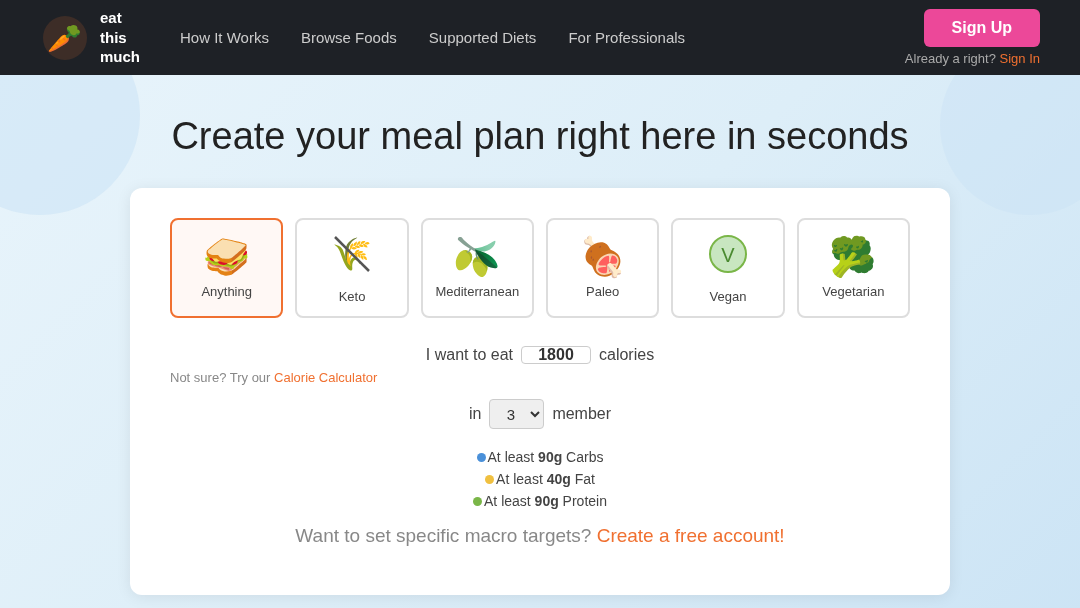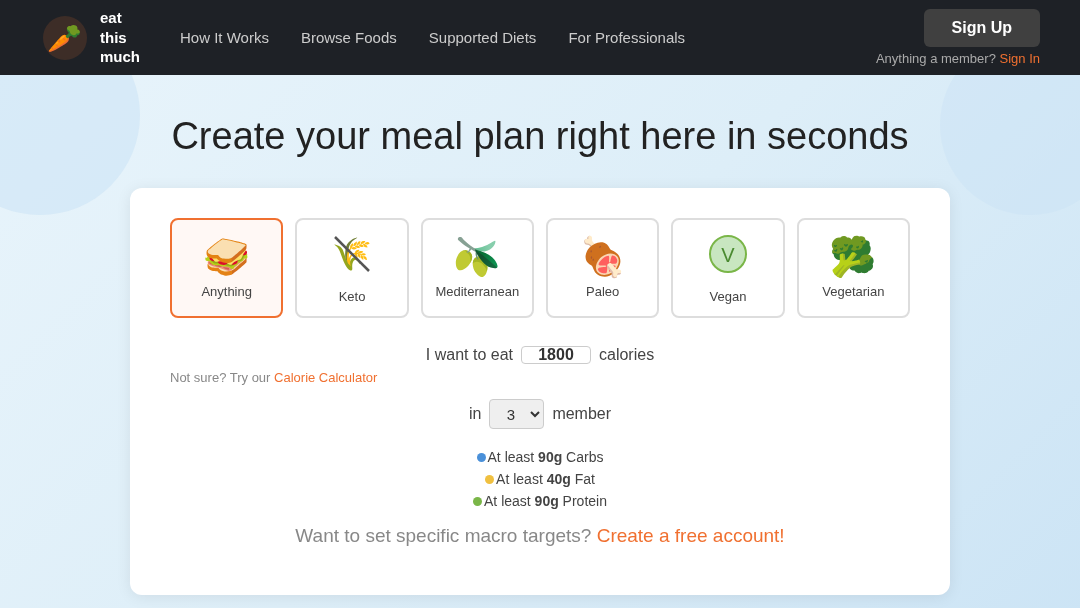--- a/index.html
+++ b/index.html
@@ -41,21 +41,21 @@
       font-size: 15px;
       font-weight: 500;
     }
     .nav-right {
       display: flex;
       flex-direction: column;
       align-items: flex-end;
       gap: 4px;
     }
     .signup-btn {
-      background: #404040;
+      background: #ec4899;
       color: white;
       border: none;
       border-radius: 6px;
       padding: 10px 28px;
       font-size: 16px;
       font-weight: 600;
       cursor: pointer;
     }
     .signin-text {
       color: #aaa;
@@ -261,21 +261,21 @@
   <div class="nav-links">
     <a class="nav-link" href="#">How It Works</a>
     <a class="nav-link" href="#">Browse Foods</a>
     <a class="nav-link" href="#">Supported Diets</a>
     <a class="nav-link" href="#">For Professionals</a>
   </div>
 
   <div class="nav-right">
     <button class="signup-btn">Sign Up</button>
     <span class="signin-text">
-      <span>Anything a member?</span>
+      <span>Already a right?</span>
       <a class="signin-link" href="#">Sign In</a>
     </span>
   </div>
 </nav>
 
 <section class="hero">
   <h1 class="hero-title">Create your meal plan right here in seconds</h1>
 
   <div class="meal-card">
 

